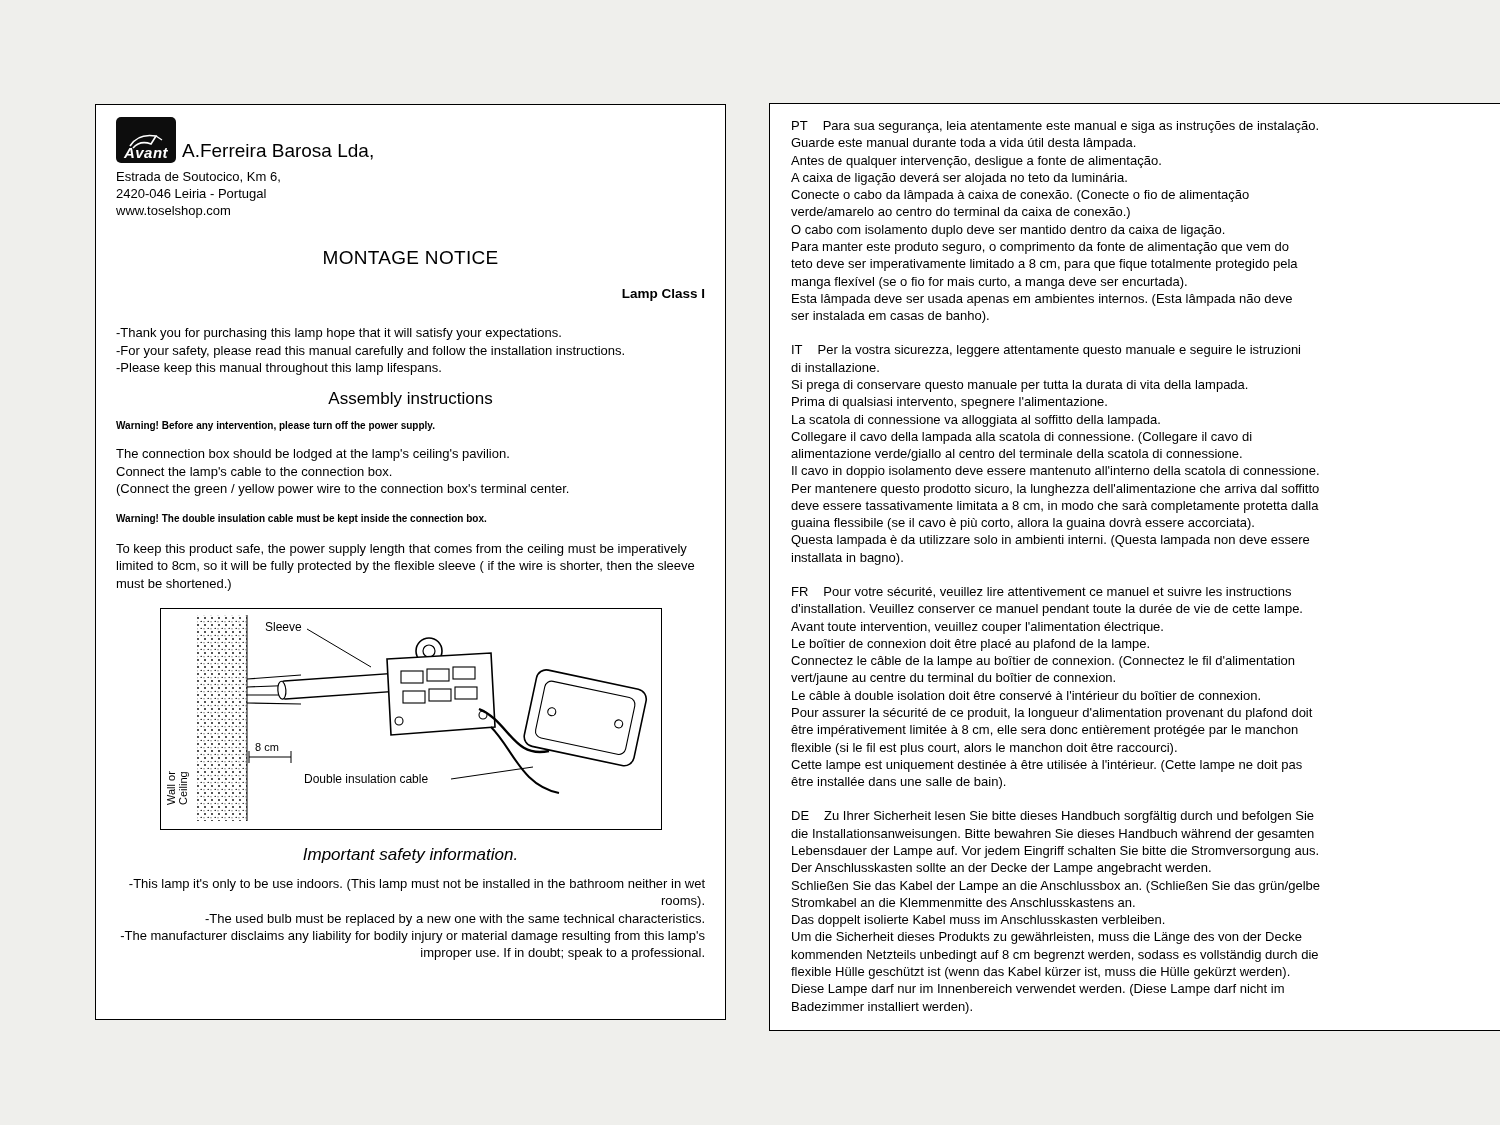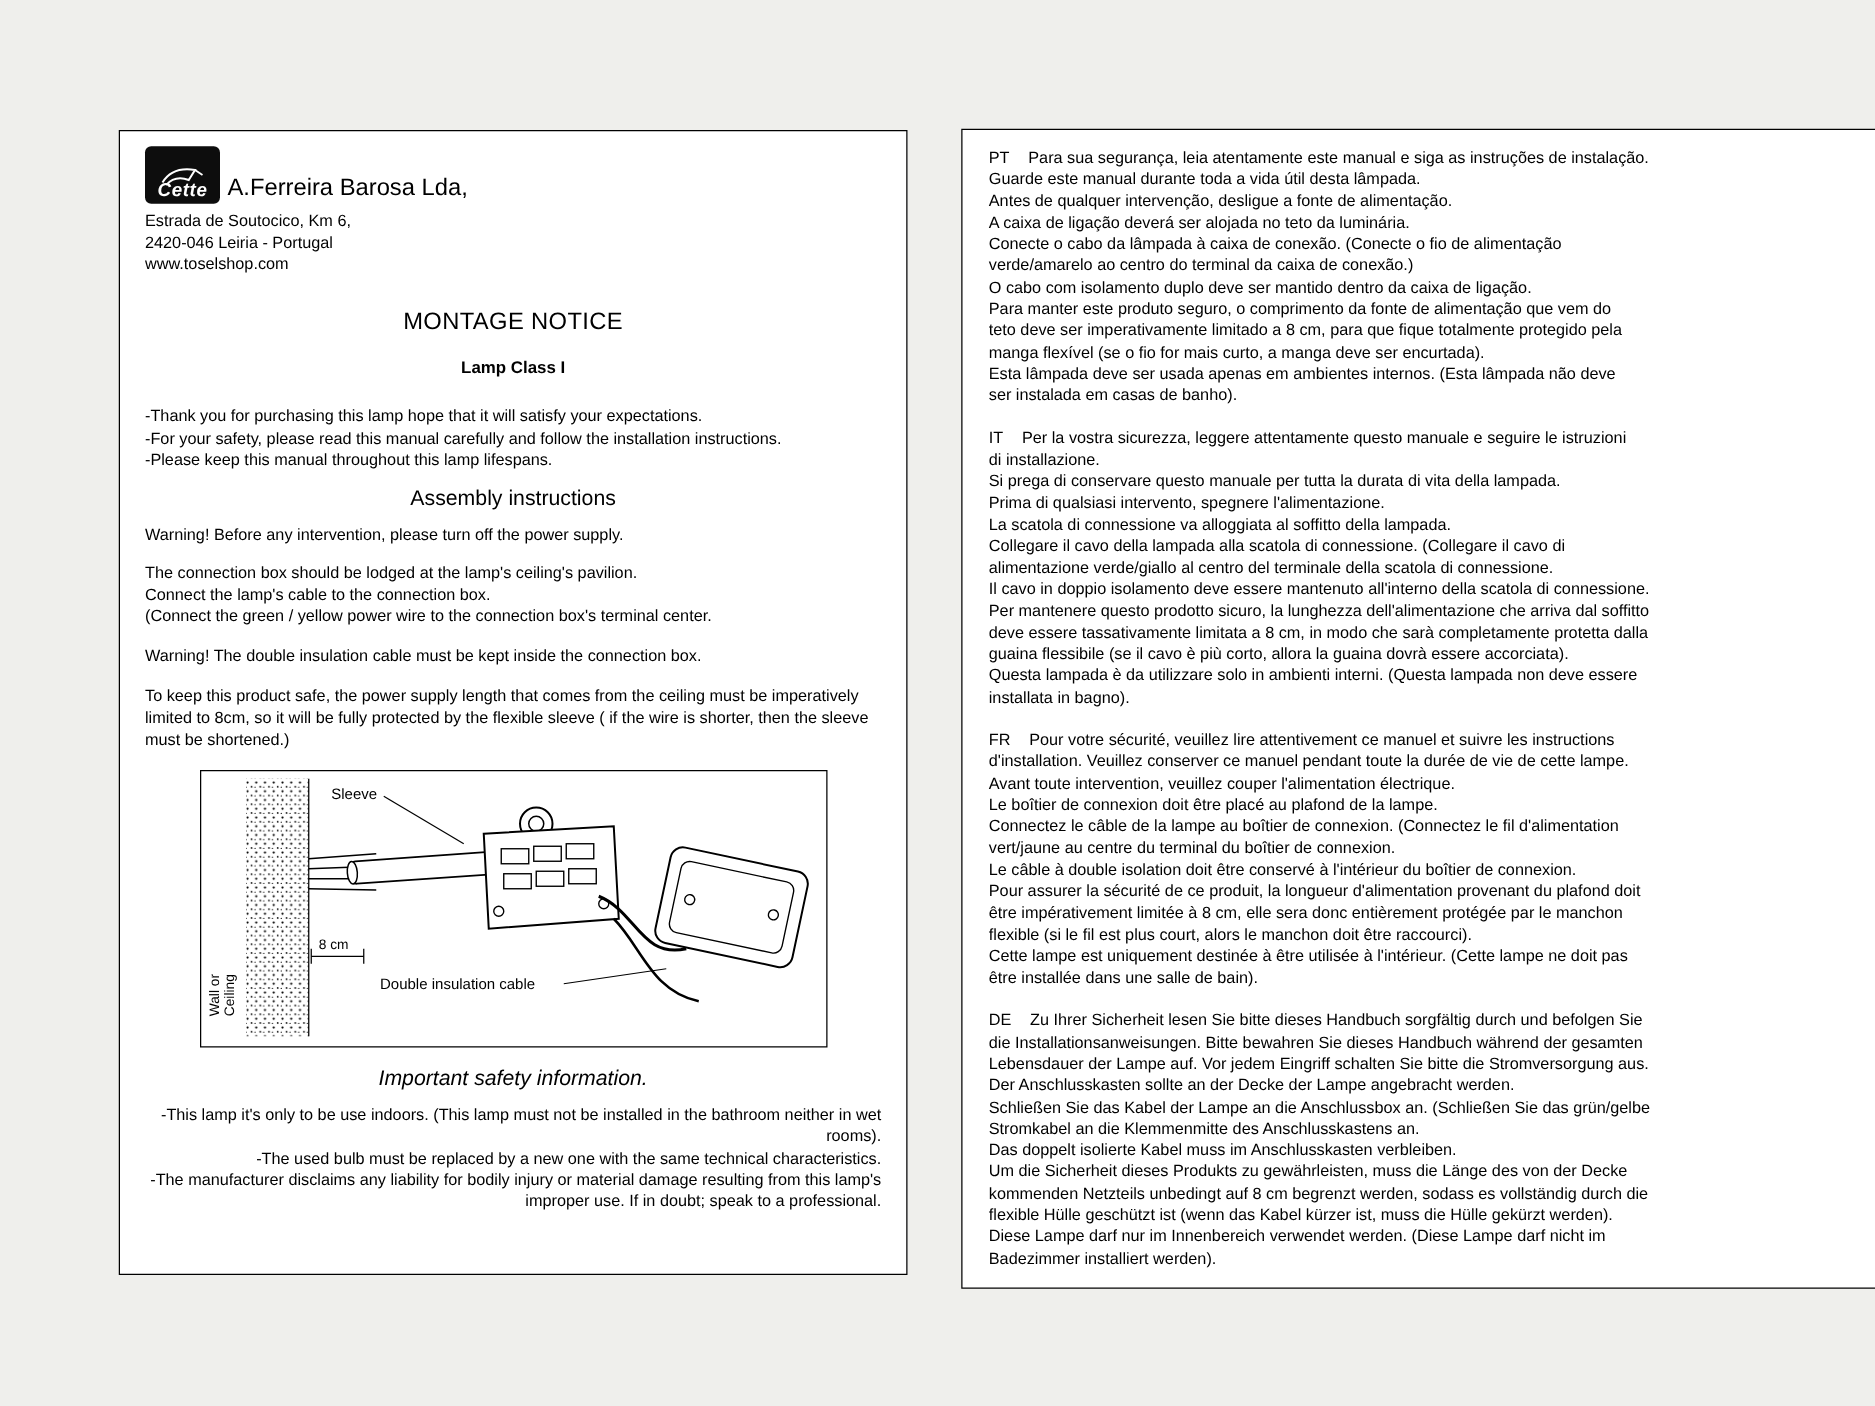--- a/index.html
+++ b/index.html
@@ -34,25 +34,25 @@
   }
   .logo svg { display: block; margin-bottom: -4px; }
   .logo-text {
     color: #fff; font-size: 15px; font-style: italic;
     font-weight: bold; letter-spacing: 0.5px; line-height: 1;
   }
   .company-name { font-size: 19px; margin-left: 6px; padding-bottom: 1px; }
   .company-address { font-size: 13px; line-height: 1.32; margin-top: 5px; white-space: pre-line; }
 
   .doc-title { font-size: 19px; font-weight: normal; text-align: center; margin: 28px 0 0 0; letter-spacing: 0.3px; }
-  .doc-subtitle { font-size: 13.5px; font-weight: bold; text-align: center; margin: 17px 0 0 0; }
+  .doc-subtitle { font-size: 13.5px; font-weight: bold; text-align: right; margin: 17px 0 0 0; }
   .body-text { font-size: 13px; line-height: 1.33; margin: 0; white-space: pre-line; }
   .intro { margin-top: 23px; }
   .section-heading { font-size: 17px; font-weight: normal; text-align: center; margin: 13px 0 0 0; }
-  .warning { font-size: 13px; font-weight: normal; margin: 11px 0 0 0; }
+  .warning { font-size: 10px; font-weight: bold; margin: 11px 0 0 0; }
   .assembly-body { margin-top: 14px; }
   .warning-2 { margin-top: 16px; }
   .supply-note { margin-top: 16px; }
   .safety-heading { margin-top: 15px; font-style: italic; }
   .safety-notes { margin-top: 10px; text-align: right; }
 
   .diagram-box {
     width: 502px; height: 222px;
     border: 1.2px solid #000;
     margin: 16px auto 0 auto;
@@ -77,21 +77,21 @@
 <div class="sheet">
 
   <div class="page page-left">
 
     <div class="header-row">
       <div class="logo">
         <svg width="44" height="18" viewBox="0 0 44 18">
           <path d="M6 15 Q14 2 32 5 L27 13 Q16 9 9 17" fill="none" stroke="#fff" stroke-width="1.6"></path>
           <line x1="32" y1="5" x2="38" y2="9" stroke="#fff" stroke-width="1.4"></line>
         </svg>
-        <span class="logo-text">Cette</span>
+        <span class="logo-text">Avant</span>
       </div>
       <div class="company-name">A.Ferreira Barosa Lda,</div>
     </div>
     <div class="company-address">Estrada de Soutocico, Km 6,
 2420-046 Leiria - Portugal
 www.toselshop.com</div>
 
     <h1 class="doc-title">MONTAGE NOTICE</h1>
     <h2 class="doc-subtitle">Lamp Class I</h2>
 

